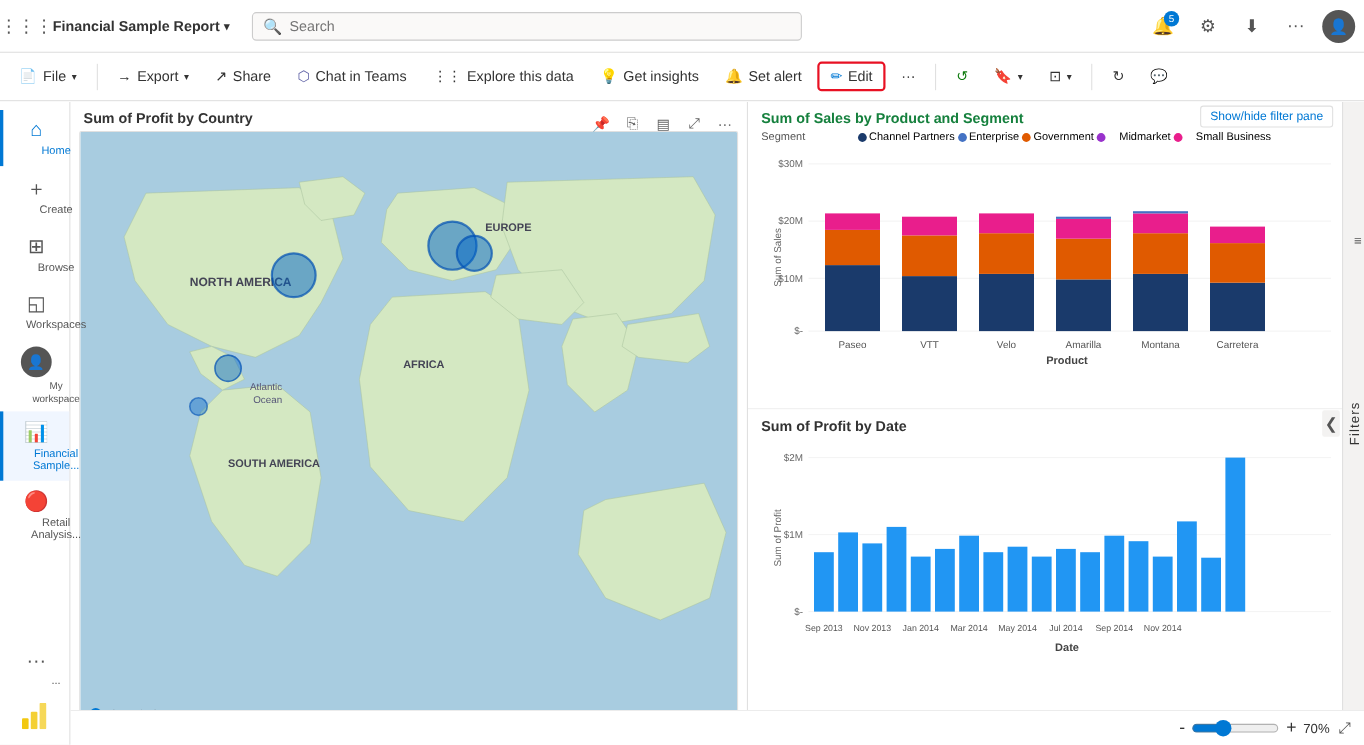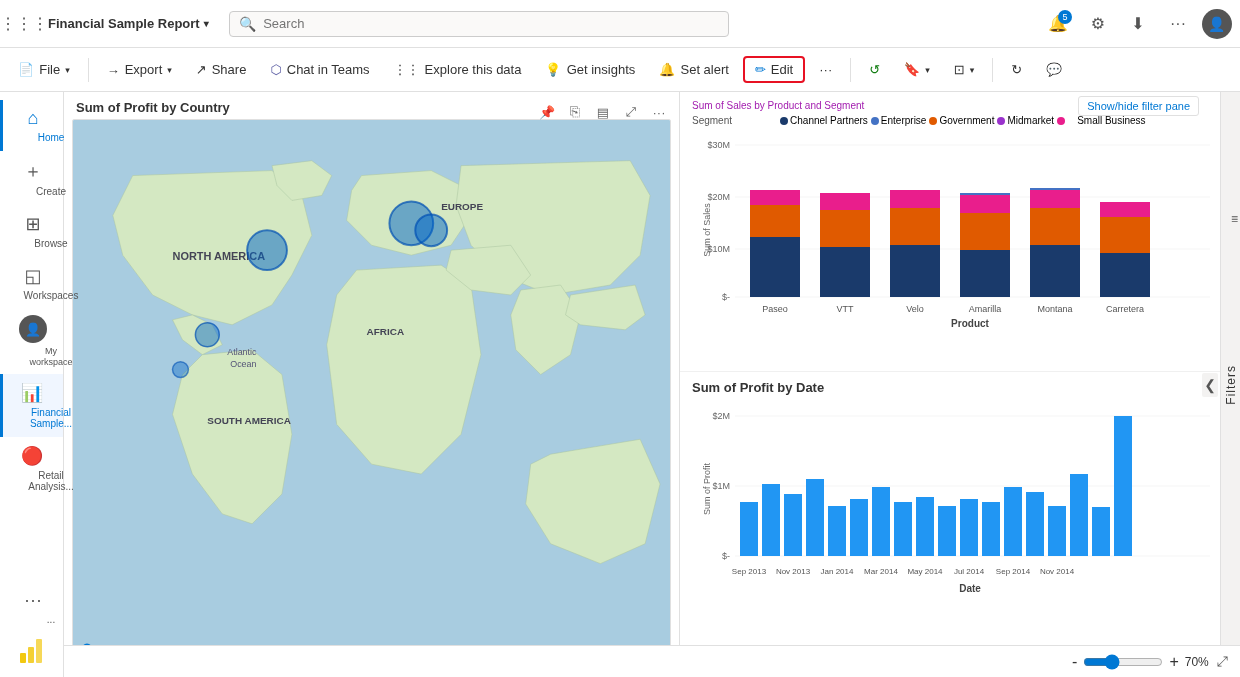--- a/index.html
+++ b/index.html
@@ -172,21 +172,21 @@
       letter-spacing: 1px;
     }
 
     
     .bar-chart-section {
       padding: 8px 12px 4px 12px;
       border-bottom: 1px solid #f0f0f0;
       height: 280px;
       position: relative;
     }
-    .bar-chart-title { font-size: 10px; font-weight: 400; color: #a21caf; margin-bottom: 4px; }
+    .bar-chart-title { font-size: 13px; font-weight: 700; color: #15803d; margin-bottom: 4px; }
 
     
     .line-chart-section {
       padding: 8px 12px 4px 12px;
       flex: 1;
       position: relative;
     }
     .line-chart-title { font-size: 13px; font-weight: 700; color: #333; margin-bottom: 4px; }
 
     
@@ -404,42 +404,42 @@
             </svg>
           <span>Microsoft Bing</span>
         </span>
       </div>
       <div class="map-attribution2" style="font-size:8px; color:#666;">© 2023 TomTom, © 2024 Microsoft Corporation, ©OpenStreetMap Terms</div>
     </div>
   </div>
 
   <div class="right-panel">
 
-    <div style="position: absolute; top: 4px; right: 41px; display: flex; align-items: center; gap: 8px; z-index: 10;">
+    <div style="position: absolute; top: 4px; right: 28px; display: flex; align-items: center; gap: 8px; z-index: 10;">
       <button style="font-size: 11px; color: #0078d4; cursor: pointer; background: #fff; padding: 3px 8px; border-radius: 3px; border: 1px solid #e0e0e0;">Show/hide filter pane</button>
     </div>
 
     <div class="bar-chart-section">
       <div class="bar-chart-title">Sum of Sales by Product and Segment</div>
       <div style="display:flex; align-items:flex-end; gap:4px; margin-bottom:4px;">
         <span style="font-size:10px; color:#555;">Segment</span>
         <span style="display:flex;align-items:center;gap:3px;font-size:10px;padding-left:44px;">
           <span style="display:inline-flex;align-items:center;gap:2px;">
             <span style="width:8px;height:8px;background:#1a3a6b;border-radius:50%;display:inline-block;"></span>
             <span>Channel Partners</span>
           </span>
           <span style="display:inline-flex;align-items:center;gap:2px;">
             <span style="width:8px;height:8px;background:#4472c4;border-radius:50%;display:inline-block;"></span>
             <span>Enterprise</span>
           </span>
           <span style="display:inline-flex;align-items:center;gap:2px;">
             <span style="width:8px;height:8px;background:#e05a00;border-radius:50%;display:inline-block;"></span>
             <span>Government</span>
           </span>
-          <span style="display:inline-flex;align-items:center;gap:2px;">
+          <span style="display:inline-flex;align-items:center;gap:12px;">
             <span style="width:8px;height:8px;background:#9932cc;border-radius:50%;display:inline-block;"></span>
             <span>Midmarket</span>
           </span>
           <span style="display:inline-flex;align-items:center;gap:12px;">
             <span style="width:8px;height:8px;background:#e91e8c;border-radius:50%;display:inline-block;"></span>
             <span>Small Business</span>
           </span>
         </span>
       </div>
 

